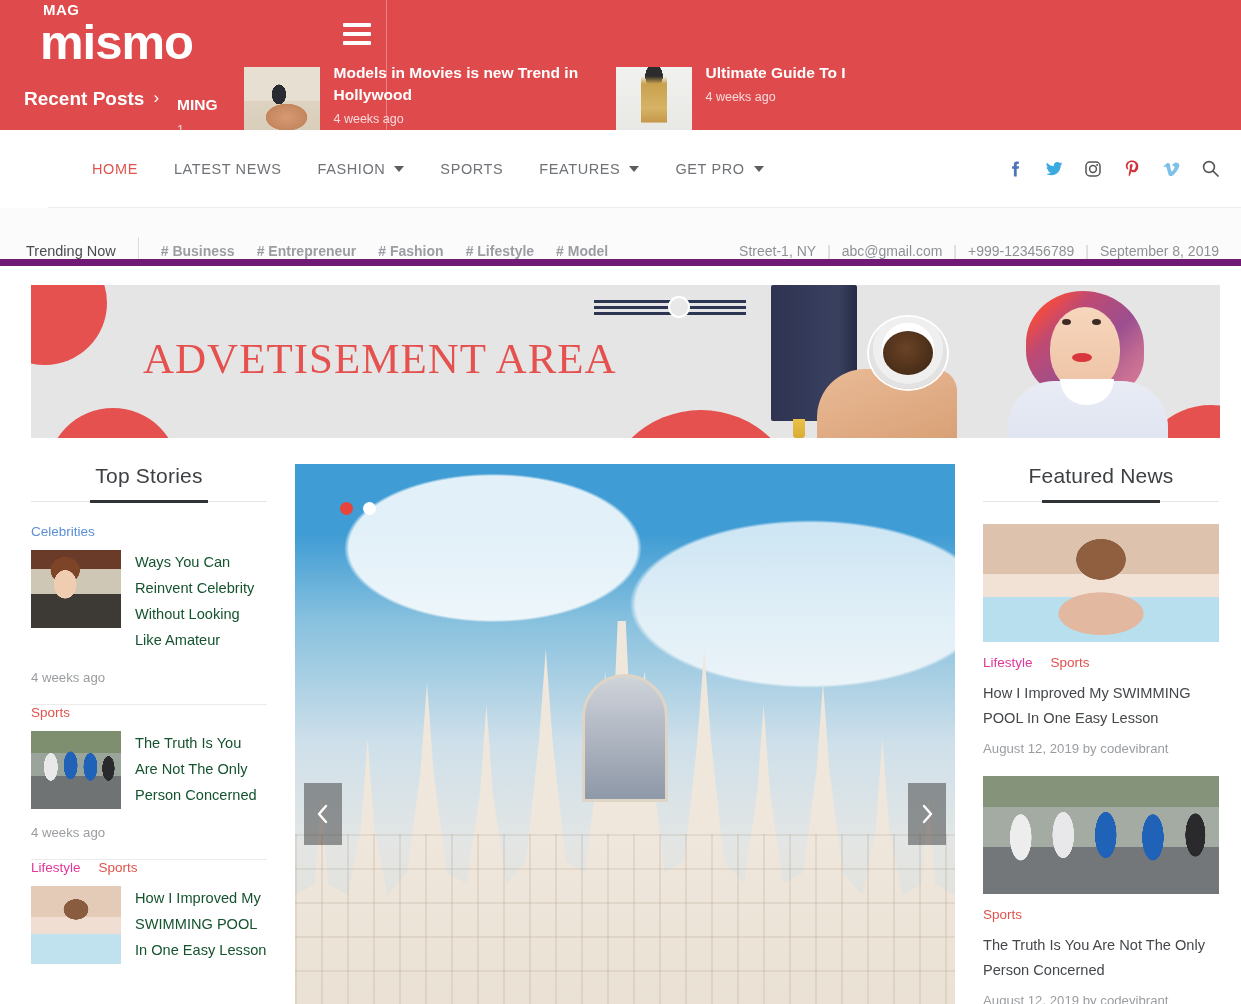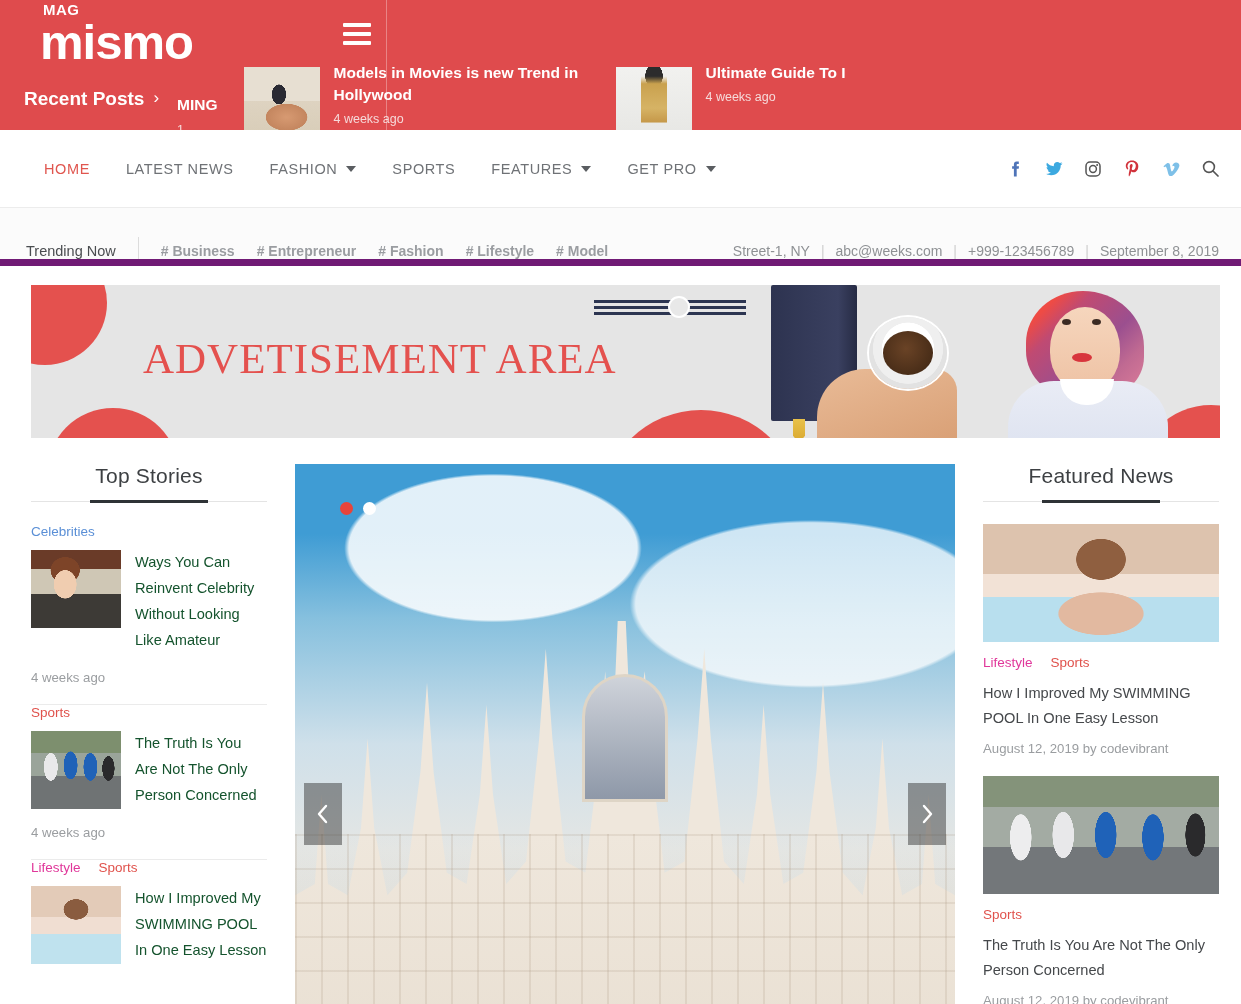--- a/index.html
+++ b/index.html
@@ -110,20 +110,21 @@
     background-repeat: no-repeat;
   }
 
   
   .navbar {
     height: 78px;
     background: #fff;
     display: flex; align-items: center;
     padding: 0 22px 0 26px;
     border-bottom: 1px solid #ececec;
+    margin-left: 48px;
   }
   .nav-links { display: flex; align-items: center; gap: 0; }
   .nav-item {
     font-size: 14.5px; letter-spacing: 0.6px;
     color: #6f7276; text-transform: uppercase;
     padding: 0 18px; cursor: pointer;
     display: flex; align-items: center;
     white-space: nowrap;
   }
   .nav-item.active { color: #e0564f; }
@@ -532,21 +533,21 @@
   <div class="tags">
     <span class="tag"># Business</span>
     <span class="tag"># Entrepreneur</span>
     <span class="tag"># Fashion</span>
     <span class="tag"># Lifestyle</span>
     <span class="tag"># Model</span>
   </div>
   <div class="contact">
     <span>Street-1, NY</span>
     <span class="bar">|</span>
-    <span>abc@weeks.com</span>
+    <span>abc@gmail.com</span>
     <span class="bar">|</span>
     <span>+999-123456789</span>
     <span class="bar">|</span>
     <span>September 8, 2019</span>
   </div>
 </div>
 
 <div class="ad-wrap">
   <div class="ad">
     <div class="ad-circle-tl"></div>

